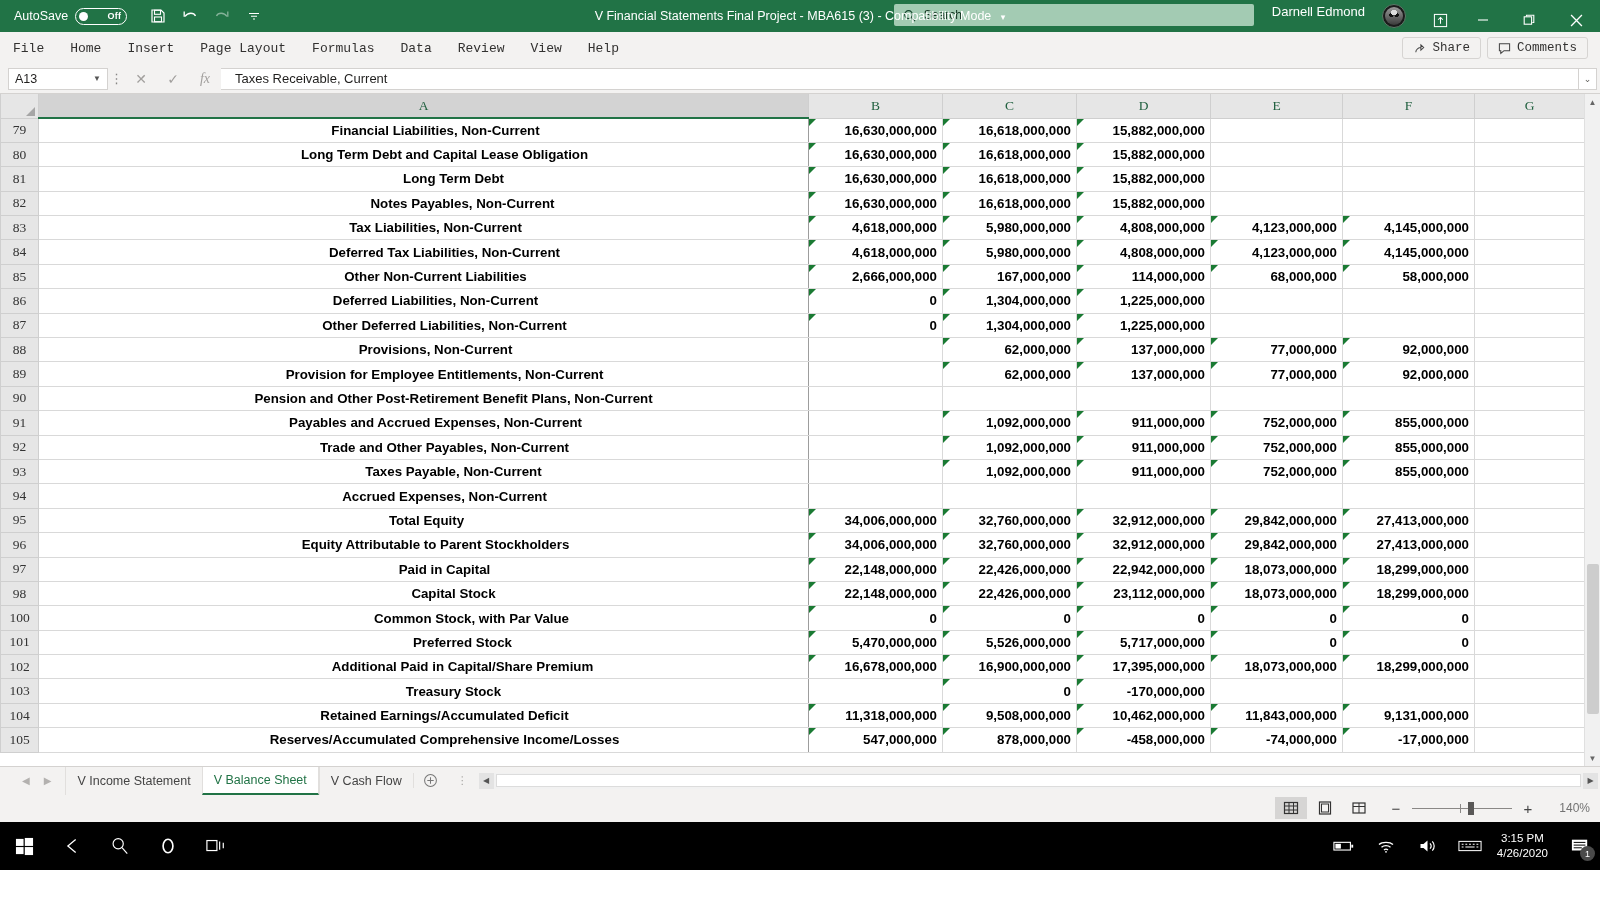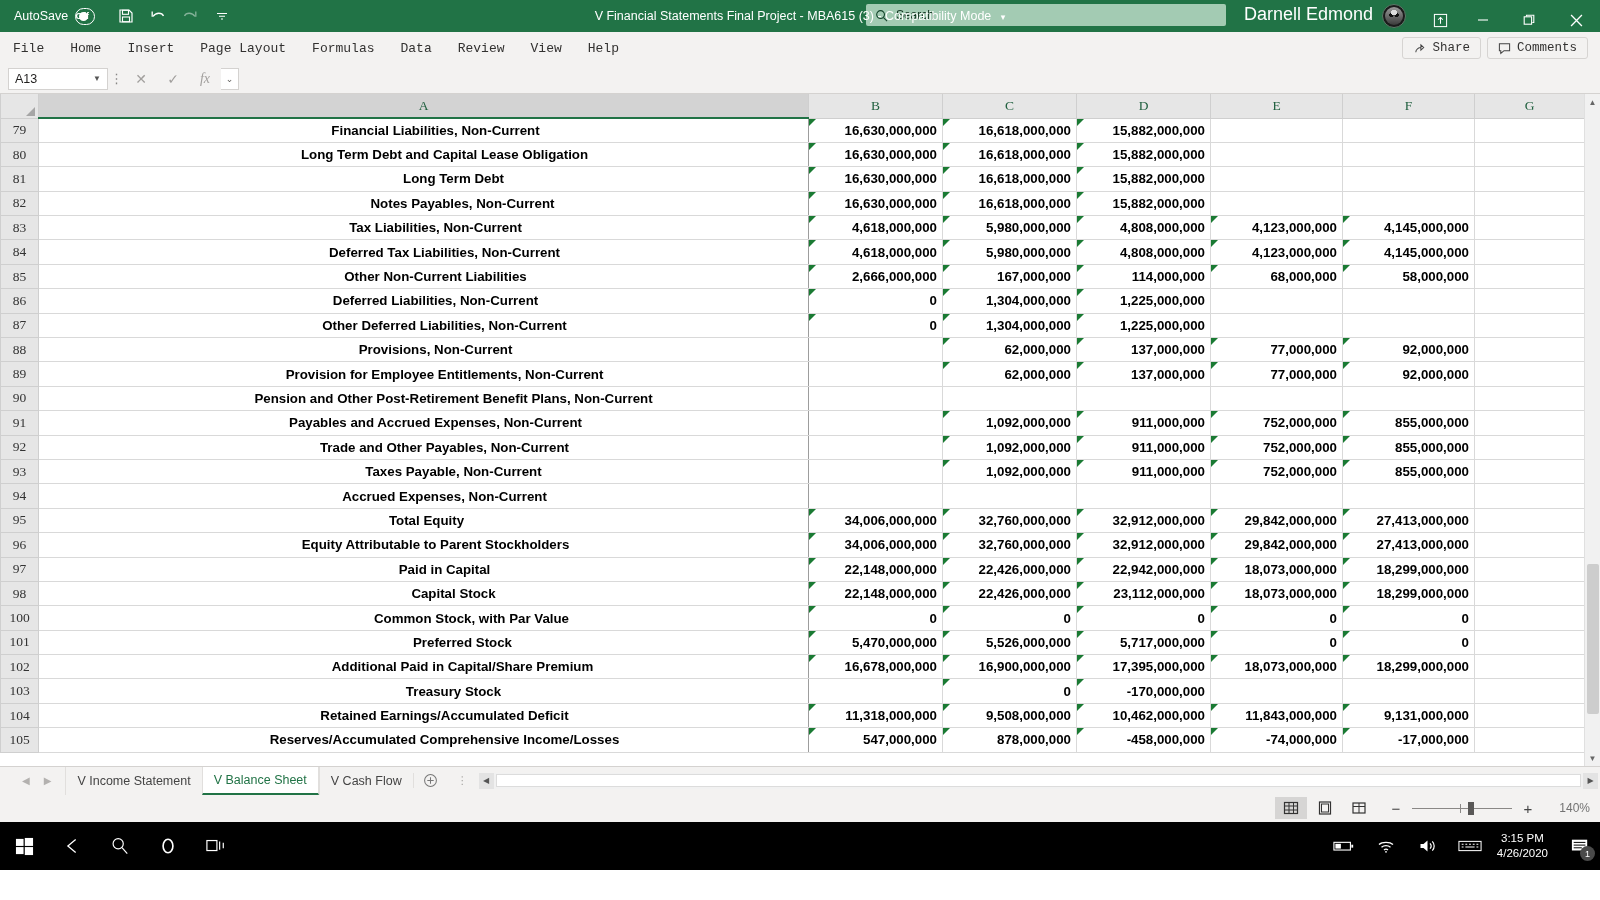--- a/index.html
+++ b/index.html
@@ -12,21 +12,21 @@
   #app { position:relative; width:1600px; height:900px; }
 
   
   .titlebar {
     height:32px; background:#217346; display:flex; align-items:center;
     color:#fff; font-size:12.5px; position:relative;
   }
   .autosave-wrap { display:flex; align-items:center; gap:7px; margin-left:14px; }
   .autosave-label { font-size:12.5px; color:#fff; }
   .toggle {
-    width:20px; height:17px; border-radius:9px; border:1.3px solid #fff;
+    width:52px; height:17px; border-radius:9px; border:1.3px solid #fff;
     background:transparent; position:relative; display:flex; align-items:center;
   }
   .toggle .knob {
     width:9px; height:9px; border-radius:50%; background:#fff;
     position:absolute; left:3px;
   }
   .toggle .off { position:absolute; right:5px; font-size:9px; color:#fff; font-weight:bold; letter-spacing:.2px;}
   .qat { display:flex; align-items:center; gap:2px; margin-left:16px; }
   .qat-btn {
     width:30px; height:26px; display:flex; align-items:center; justify-content:center;
@@ -39,21 +39,21 @@
   }
   .title-center span { pointer-events:auto; }
   .titleright {
     margin-left:auto; display:flex; align-items:flex-start; height:24px;
   }
   .searchbox {
     width:360px; height:22px; background:#a3cbb3; border-radius:2px;
     display:flex; align-items:center; gap:8px; padding:0 9px; color:#11331f;
     font-size:12px; margin-right:18px;
   }
-  .username { font-size:18px; margin-right:9px; white-space:nowrap;}
+  .username { font-size:13px; margin-right:17px; white-space:nowrap;}
   .avatar {
     width:24px; height:24px; border-radius:50%; overflow:hidden;
     background:#1b1b1b; margin-right:14px; position:relative; flex:0 0 auto;
     border:1px solid #5b7a68;
   }
   .avatar .face {
     position:absolute; inset:2px; border-radius:50%;
     background:
       radial-gradient(circle at 50% 30%, #ddd 0 18%, transparent 19%),
       radial-gradient(circle at 35% 45%, #111 0 14%, transparent 15%),
@@ -317,20 +317,23 @@
     <div class="namebox">
       <span>A13</span>
       <span class="nb-caret" style="font-size:8px;color:#555;">▼</span>
     </div>
     <span class="fb-dots">⋮</span>
     <span class="fb-icons">
       <span class="fb-icon">✕</span>
       <span class="fb-icon">✓</span>
       <span class="fb-icon" style="font-style:italic;font-family:'Liberation Serif',serif;">fx</span>
     </span>
+    <div class="fb-input">
+      <span>Taxes Receivable, Current</span>
+    </div>
     <span class="fb-expand">⌄</span>
   </div>
 
   <div class="gridwrap">
     <table class="grid">
       <colgroup>
         <col style="width:38px">
           <col style="width:770px">
           <col style="width:134px">
         <col style="width:134px">

